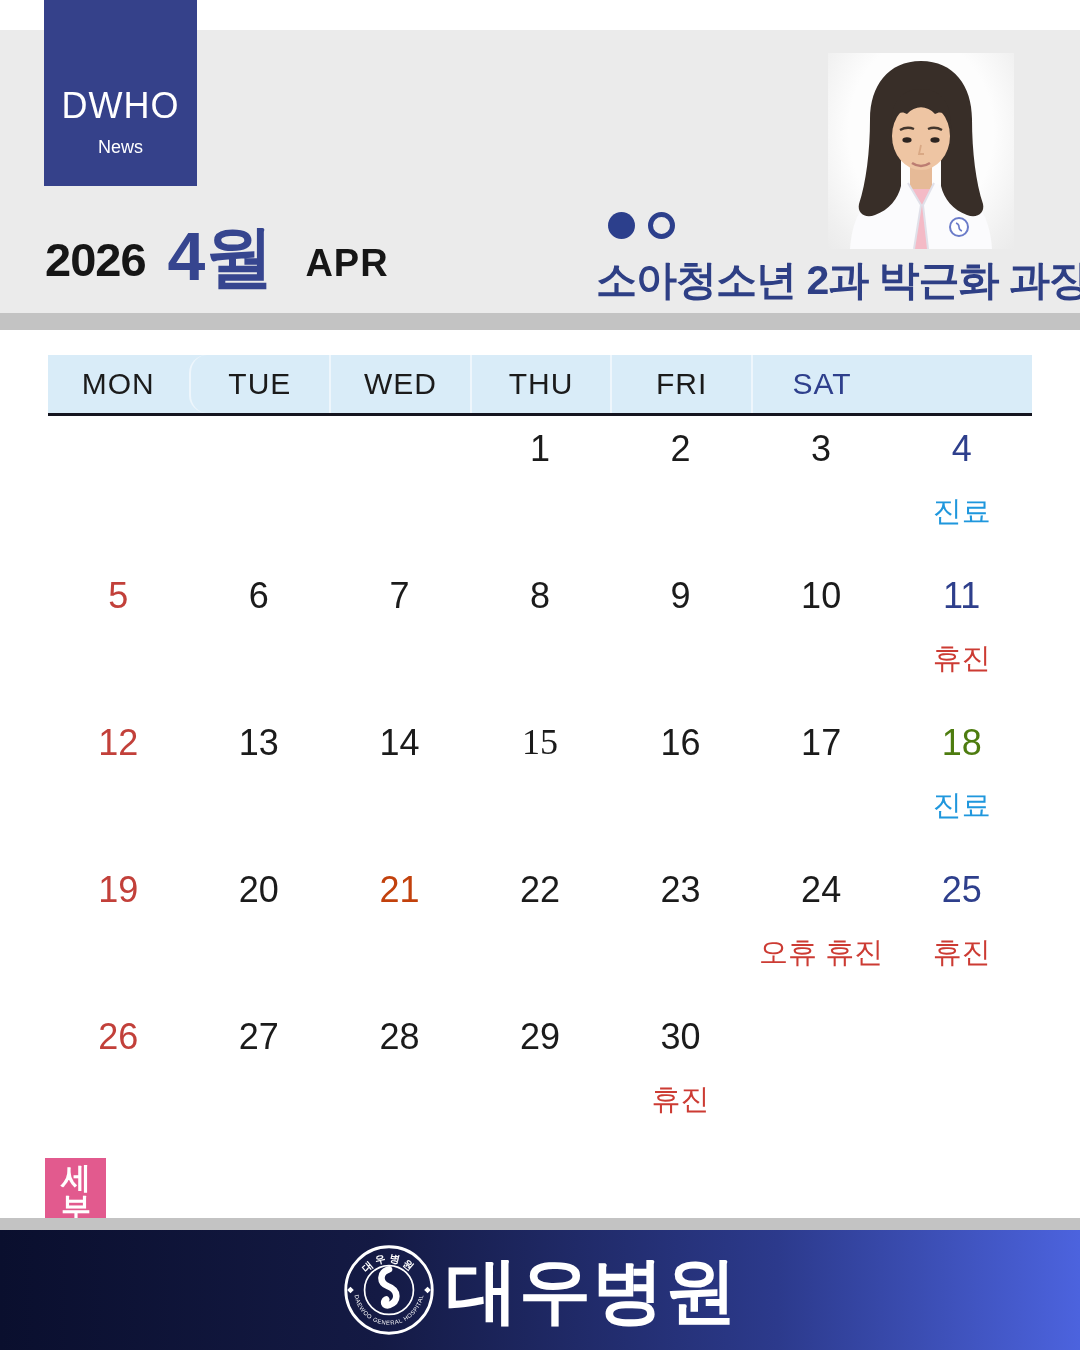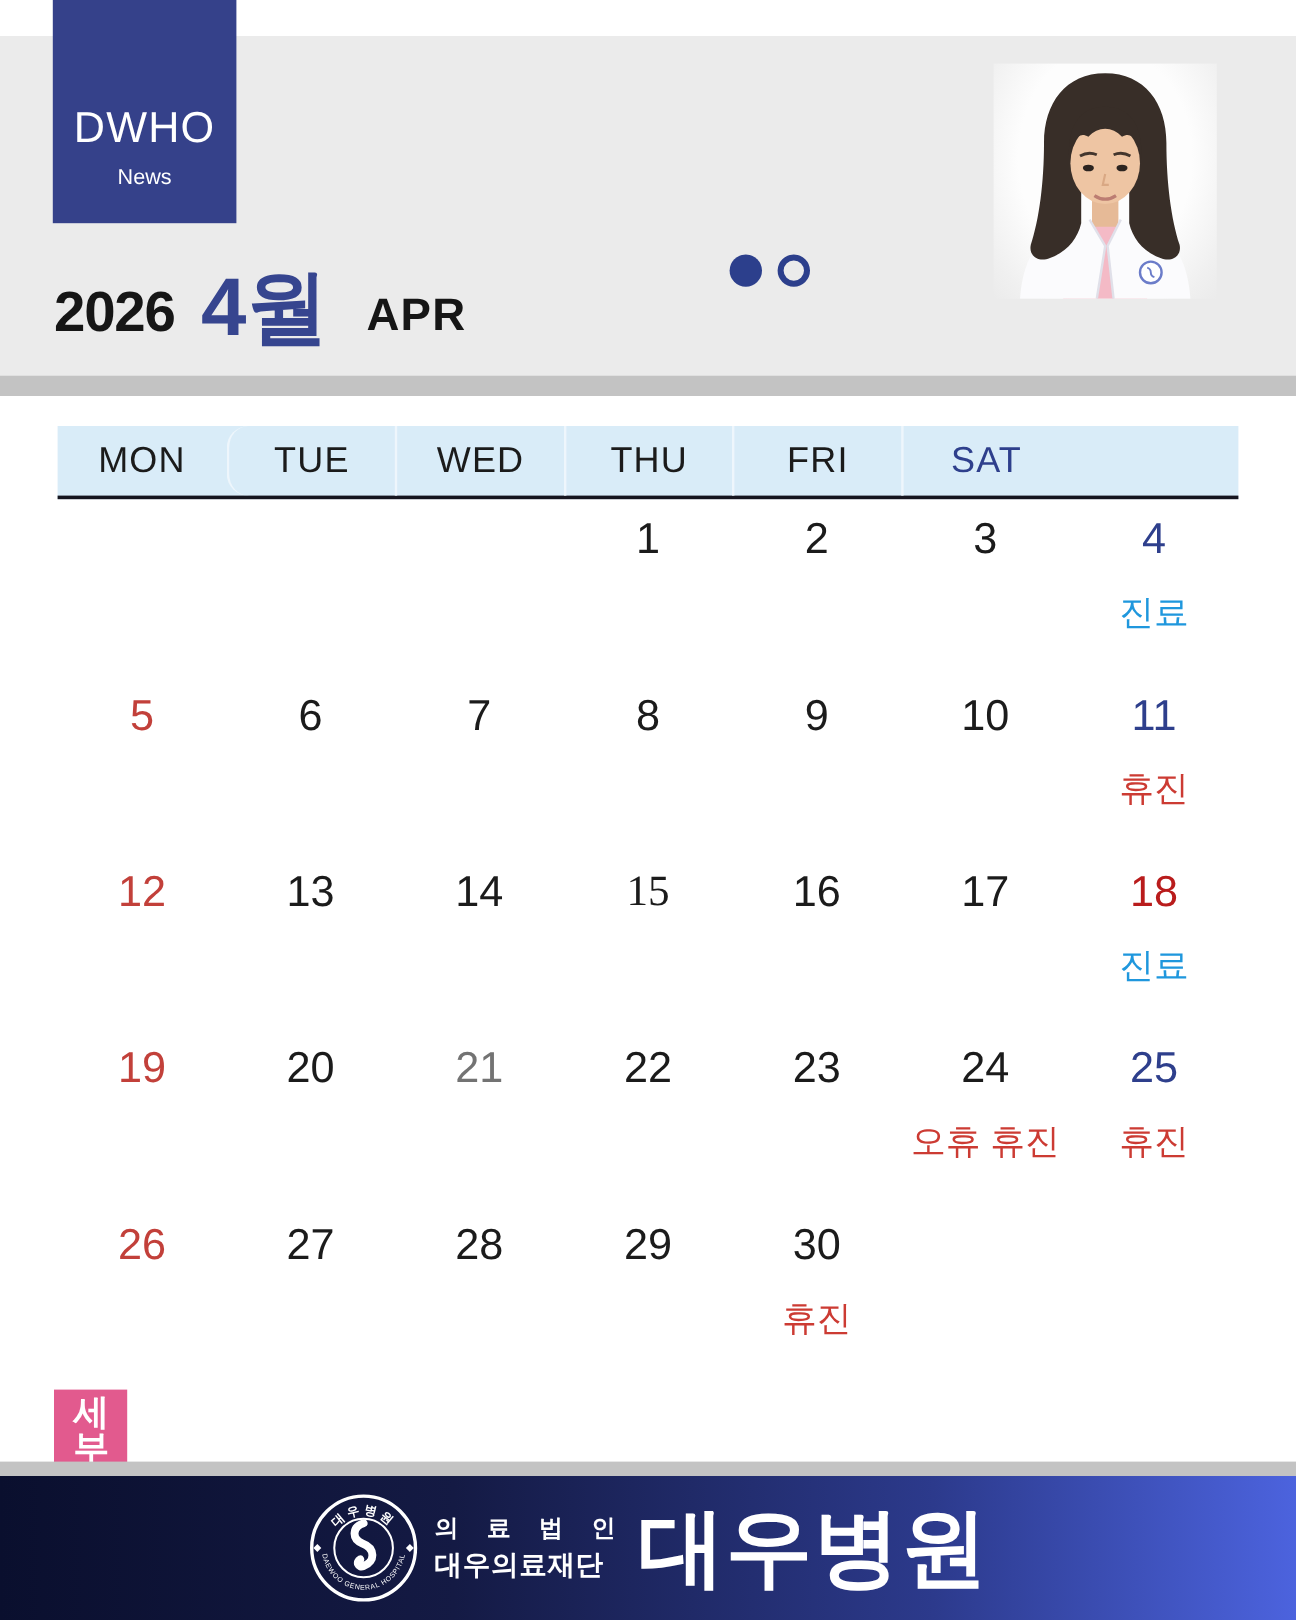--- a/index.html
+++ b/index.html
@@ -74,20 +74,21 @@
     <span class="title-year">2026</span>
     <span class="title-month">4월</span>
     <span class="title-apr">APR</span>
   </div>
 
   <div class="dots">
     <span class="dot-filled"></span>
     <span class="dot-ring"></span>
   </div>
 
+  <div class="doctor-caption">소아청소년 2과 박근화 과장</div>
 
   <div class="photo">
     <svg viewBox="0 0 186 196" width="186" height="196">
 
       <rect x="82" y="105" width="22" height="35" fill="#e6ba97"></rect>
 
       <path d="M58,196 L58,160 C58,147 70,139 82,136 L104,136 C116,139 128,147 128,160 L128,196 Z" fill="#f4bac6"></path>
 
       <path d="M22,196 C24,168 33,149 52,141 L80,130 L93,152 L86,196 Z" fill="#fbfbfd"></path>
 
@@ -176,31 +177,31 @@
       <div class="cell">
         <div class="daynum" style="color: rgb(27, 27, 27); font-family: Liberation Serif, serif;">15</div>
       </div>
       <div class="cell">
         <div class="daynum" style="color: rgb(27, 27, 27);">16</div>
       </div>
       <div class="cell">
         <div class="daynum" style="color: rgb(27, 27, 27);">17</div>
       </div>
       <div class="cell">
-        <div class="daynum" style="color: #b91c1c;">18</div>
+        <div class="daynum" style="color: #4d7c0f;">18</div>
         <div class="note" style="color: rgb(31, 151, 221);">진료</div>
       </div>
       <div class="cell">
         <div class="daynum" style="color: rgb(194, 64, 58);">19</div>
       </div>
       <div class="cell">
         <div class="daynum" style="color: rgb(27, 27, 27);">20</div>
       </div>
       <div class="cell">
-        <div class="daynum" style="color: #737373;">21</div>
+        <div class="daynum" style="color: #c2410c;">21</div>
       </div>
       <div class="cell">
         <div class="daynum" style="color: rgb(27, 27, 27);">22</div>
       </div>
       <div class="cell">
         <div class="daynum" style="color: rgb(27, 27, 27);">23</div>
       </div>
       <div class="cell">
         <div class="daynum" style="color: rgb(27, 27, 27);">24</div>
         <div class="note" style="color: rgb(204, 59, 51);">오휴 휴진</div>
@@ -247,20 +248,16 @@
       <rect x="6.5" y="47.5" width="5" height="5" fill="#ffffff" transform="rotate(45 9 50)"></rect>
       <rect x="88.5" y="47.5" width="5" height="5" fill="#ffffff" transform="rotate(45 91 50)"></rect>
       <text font-size="11" font-weight="bold" fill="#ffffff" letter-spacing="3">
         <textPath href="#arcTop" startOffset="50%" text-anchor="middle">대우병원</textPath>
       </text>
       <text font-size="6.2" fill="#ffffff" letter-spacing="0.6">
         <textPath href="#arcBot" startOffset="50%" text-anchor="middle">DAEWOO GENERAL HOSPITAL</textPath>
       </text>
       <path d="M50,28 C40,31 39,42 49,46 C60,50 61,62 50,66 C45,68 43,62 47,60" stroke="#ffffff" stroke-width="7" fill="none" stroke-linecap="round"></path>
     </svg>
-    <div class="footer-org">
-      <span class="footer-org-line1">의 료 법 인</span>
-      <span class="footer-org-line2">대우의료재단</span>
-    </div>
     <div class="footer-name">대우병원</div>
   </div>
 
 </div>
 
 </body></html>

